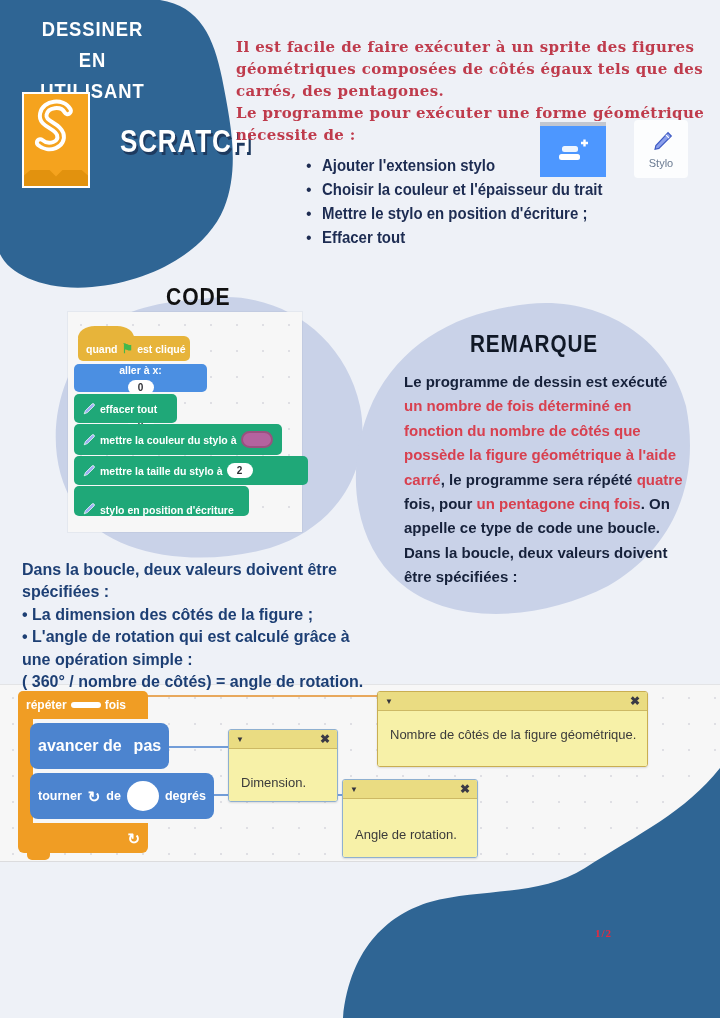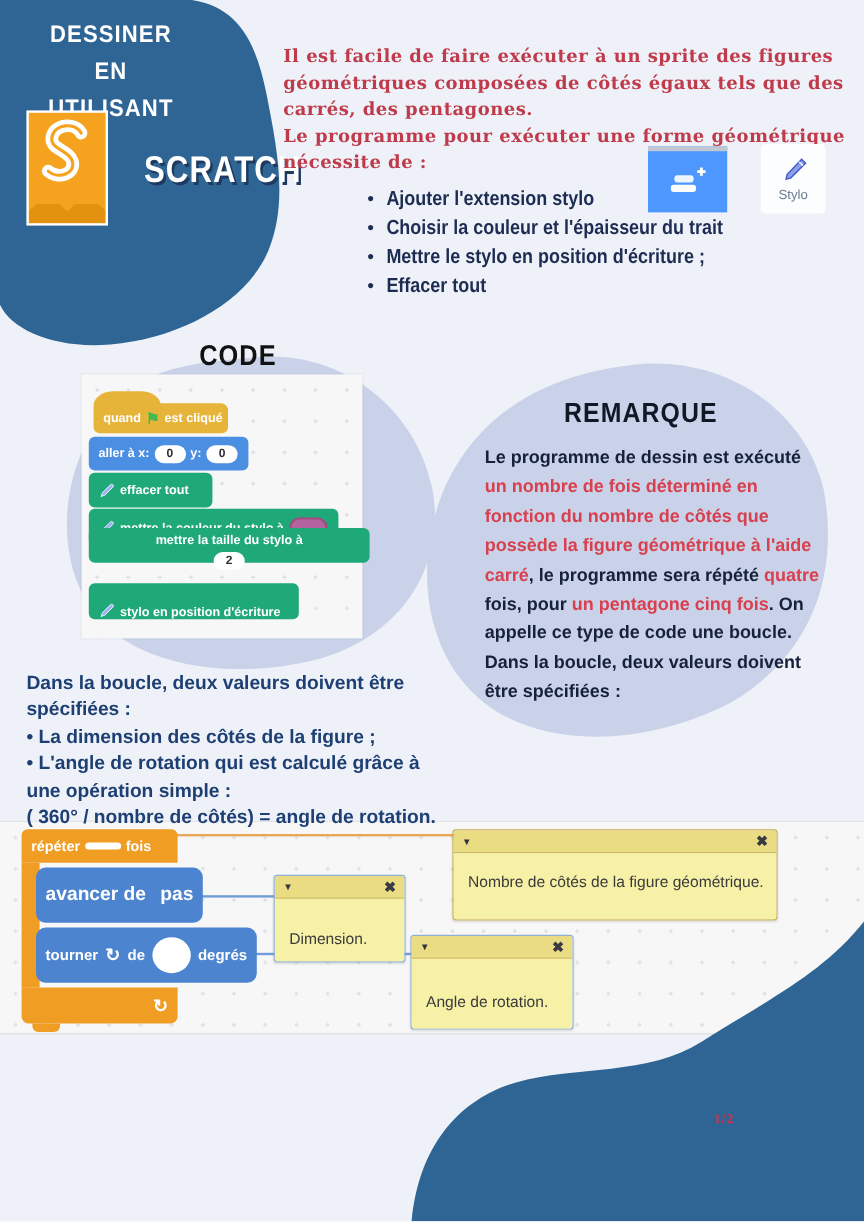--- a/index.html
+++ b/index.html
@@ -46,27 +46,27 @@
   .ws1{left:68px;top:312px;width:234px;height:220px;z-index:2;box-shadow:0 0 0 1px rgba(120,130,150,.08);}
   .ws2{left:0;top:684px;width:720px;height:178px;z-index:1;border-top:1px solid #e3e4e6;border-bottom:1px solid #dcdcde;box-sizing:border-box;}
 
   
   .blk{position:absolute;border-radius:5px;color:#fff;font-weight:bold;font-size:10.5px;
     display:flex;align-items:center;gap:4px;padding:0 8px;box-sizing:border-box;white-space:nowrap;}
   .hat{left:10px;top:24px;width:112px;height:25px;background:#e7b43a;border-radius:3px 6px 5px 5px;}
   .hat::before{content:"";position:absolute;left:0;top:-10px;width:56px;height:12px;background:#e7b43a;
     border-radius:28px 28px 0 0 / 20px 20px 0 0;}
   .flag{color:#43b84d;font-size:13px;line-height:1;}
-  .goto{left:6px;top:52px;width:133px;height:28px;background:#4b8fe2;}
+  .goto{left:6px;top:52px;width:133px;height:28px;background:#4b8fe2;flex-direction:column;}
   .oval{background:#fff;color:#2d2d33;border-radius:999px;font-size:10px;font-weight:bold;
     padding:2px 0;min-width:26px;text-align:center;display:inline-block;}
   .gblk{background:#1fa878;left:6px;}
   .g1{top:82px;width:103px;height:29px;}
   .g2{top:112px;width:208px;height:31px;}
-  .g3{top:128px;width:234px;height:29px;flex-direction:column;}
+  .g3{top:144px;width:234px;height:29px;}
   .g4{top:174px;width:175px;height:30px;align-items:flex-end;}
   .color-oval{width:28px;height:13px;border-radius:999px;background:#b4639f;border:2px solid #99517f;display:inline-block;}
 
   
   .c-top{left:18px;top:6px;width:130px;height:28px;background:#f09d24;border-radius:5px 5px 0 0;font-size:12px;}
   .c-arm{left:18px;top:34px;width:15px;height:104px;background:#f09d24;}
   .c-bot{left:18px;top:138px;width:130px;height:30px;background:#f09d24;border-radius:0 0 6px 6px;
     justify-content:flex-end;font-size:14px;}
   .c-nub{left:27px;top:168px;width:23px;height:7px;background:#f09d24;border-radius:0 0 5px 5px;}
   .mv{left:30px;top:38px;width:139px;height:46px;background:#4c84cf;border-radius:8px;font-size:16px;gap:6px;}

